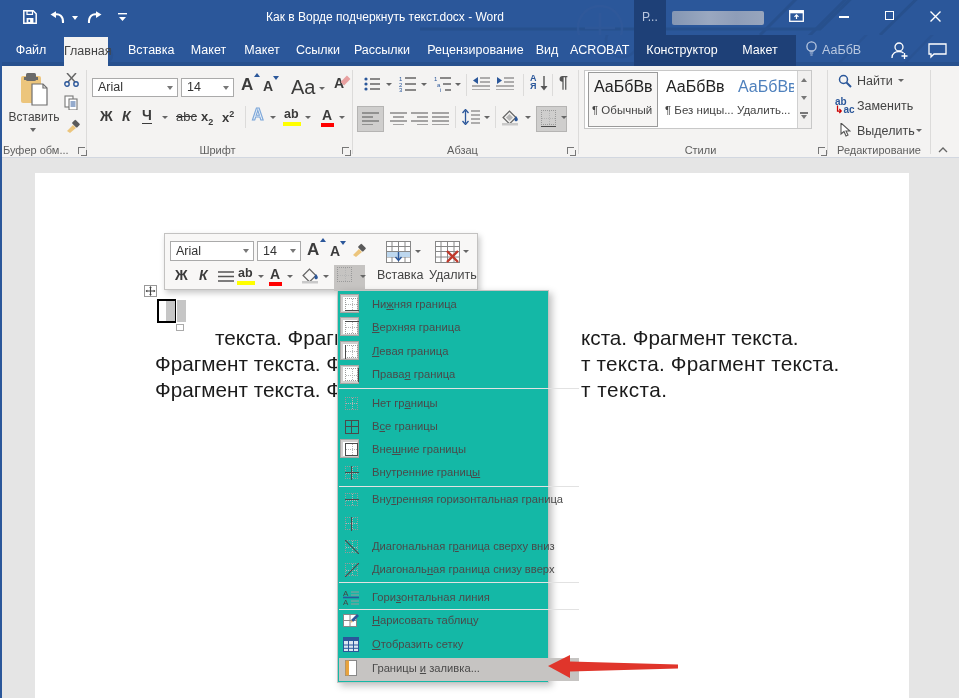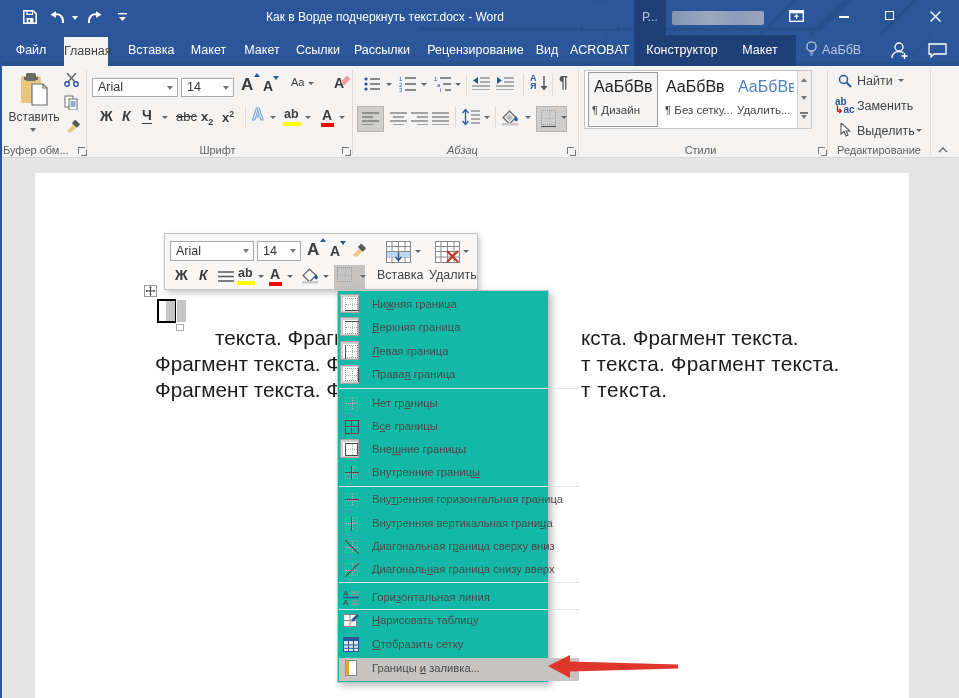--- a/index.html
+++ b/index.html
@@ -160,21 +160,21 @@
 <div class="abs" id="tab-active">Главная</div>
 
 <div class="abs" id="ribbon">
   <div class="gsep" style="left:86px"></div>
   <div class="gsep" style="left:352px"></div>
   <div class="gsep" style="left:578px"></div>
   <div class="gsep" style="left:827px"></div>
   <div class="gsep" style="left:930px"></div>
   <div class="glabel" style="left:3px;width:72px;text-align:left;">Буфер обм...</div>
   <div class="glabel" style="left:150px;width:135px;">Шрифт</div>
-  <div class="glabel" style="left:395px;width:135px;font-style:italic;">Абзац</div>
+  <div class="glabel" style="left:395px;width:135px;">Абзац</div>
   <div class="glabel" style="left:633px;width:135px;">Стили</div>
   <div class="glabel" style="left:833px;width:92px;">Редактирование</div>
   <div class="launcher" style="left:77px"></div>
   <div class="launcher" style="left:341px"></div>
   <div class="launcher" style="left:566px"></div>
   <div class="launcher" style="left:817px"></div>
 
   <svg class="abs" style="left:938px;top:81px" width="10" height="8" viewBox="0 0 10 8">
     <path d="M1 5 L5 1 L9 5" fill="none" stroke="#666" stroke-width="1.3"></path>
   </svg>
@@ -203,21 +203,21 @@
 
   <svg class="abs" style="left:65px;top:52px" width="16" height="15" viewBox="0 0 16 15">
     <path d="M2 13 L8 7 L11 10 L5 15 Z" fill="#ecc57c"></path>
     <rect x="8" y="3" width="7" height="5" rx="1" transform="rotate(45 11 5)" fill="#5a5a5a"></rect>
   </svg>
 
   <div class="combo" style="left:92px;top:12px;width:86px;height:19px;line-height:17px;padding-left:5px">Arial<span class="arr"></span></div>
   <div class="combo" style="left:181px;top:12px;width:53px;height:19px;line-height:17px;padding-left:5px">14<span class="arr"></span></div>
   <div class="abs bigA" style="left:241px;top:9px;">A<span style="position:absolute;left:13px;top:-2px;width:0;height:0;border-left:3px solid transparent;border-right:3px solid transparent;border-bottom:4px solid #2b579a"></span></div>
   <div class="abs" style="left:263px;top:12px;font-size:14px;font-weight:bold;color:#3b3b3b">A<span style="position:absolute;left:10px;top:-2px;width:0;height:0;border-left:3px solid transparent;border-right:3px solid transparent;border-top:4px solid #2b579a"></span></div>
-  <div class="abs" style="left:291px;top:10px;font-size:11px;color:#3b3b3b">Aa<span class="dd" style="margin-left:4px"></span></div>
+  <div class="abs" style="left:291px;top:10px;font-size:20px;color:#3b3b3b">Aa<span class="dd" style="margin-left:4px"></span></div>
 
   <div class="abs" style="left:334px;top:9px;font-size:14px;font-weight:bold;color:#3b3b3b">А<span style="position:absolute;left:7px;top:3px;width:9px;height:5px;background:#e8a0a0;transform:rotate(-45deg)"></span></div>
 
   <div class="abs" style="left:100px;top:42px;font-size:14px;font-weight:bold;color:#3b3b3b">Ж</div>
   <div class="abs" style="left:122px;top:42px;font-size:14px;font-style:italic;font-weight:bold;color:#3b3b3b">К</div>
   <div class="abs" style="left:142px;top:42px;font-size:14px;font-weight:bold;color:#3b3b3b;border-bottom:1.5px solid #3b3b3b;line-height:15px;">Ч</div>
   <div class="abs dd" style="left:162px;top:50px"></div>
   <div class="abs" style="left:176px;top:43px;font-size:13px;color:#3b3b3b;text-decoration:line-through">abc</div>
   <div class="abs" style="left:201px;top:43px;font-size:13px;font-weight:bold;color:#3b3b3b">x<sub style="font-size:9px">2</sub></div>
   <div class="abs" style="left:222px;top:43px;font-size:13px;font-weight:bold;color:#3b3b3b">x<sup style="font-size:9px">2</sup></div>
@@ -304,23 +304,23 @@
   <div class="abs" style="left:536px;top:40px;width:31px;height:26px;background:#cfcecd;border:1px solid #b5b4b3"></div>
   <div class="abs" style="left:541px;top:44px;width:17px;height:17px;">
     <span class="bsq" style="left:0;top:0;width:15px;height:15px"></span>
     <span class="sl" style="left:0;bottom:0;width:15px;height:1.5px"></span>
   </div>
   <div class="abs dd" style="left:561px;top:50px"></div>
 
   <div class="abs" style="left:584px;top:4px;width:228px;height:59px;background:#fff;border:1px solid #c8c8c8"></div>
   <div class="abs" style="left:588px;top:6px;width:70px;height:55px;border:1px solid #9a9a9a;background:#f6f5f4"></div>
   <div class="abs" style="left:594px;top:12px;font-size:16px;color:#222">АаБбВв</div>
-  <div class="abs" style="left:592px;top:38px;font-size:11.5px;color:#444">¶ Дизайн</div>
+  <div class="abs" style="left:592px;top:38px;font-size:11.5px;color:#444">¶ Обычный</div>
   <div class="abs" style="left:666px;top:12px;font-size:16px;color:#222">АаБбВв</div>
-  <div class="abs" style="left:665px;top:38px;font-size:11.5px;color:#444">¶ Без сетку...</div>
+  <div class="abs" style="left:665px;top:38px;font-size:11.5px;color:#444">¶ Без ницы...</div>
   <div class="abs" style="left:738px;top:12px;font-size:16px;color:#4f81bd">АаБбВ<span style="display:inline-block;width:6px;overflow:hidden;vertical-align:bottom">в</span></div>
   <div class="abs" style="left:737px;top:38px;font-size:11.5px;color:#444">Удалить...</div>
   <div class="abs" style="left:797px;top:5px;width:14px;height:57px;background:#f1f0ef;border-left:1px solid #d0d0d0"></div>
   <div class="abs" style="left:801px;top:12px;width:0;height:0;border-left:3px solid transparent;border-right:3px solid transparent;border-bottom:4px solid #777"></div>
   <div class="abs" style="left:801px;top:30px;width:0;height:0;border-left:3px solid transparent;border-right:3px solid transparent;border-top:4px solid #777"></div>
   <div class="abs" style="left:800px;top:46px;width:8px;height:1.5px;background:#777"></div>
   <div class="abs" style="left:801px;top:49px;width:0;height:0;border-left:3px solid transparent;border-right:3px solid transparent;border-top:4px solid #777"></div>
 
   <svg class="abs" style="left:838px;top:8px" width="14" height="14" viewBox="0 0 14 14">
     <circle cx="5.5" cy="5.5" r="4" fill="none" stroke="#2b579a" stroke-width="1.5"></circle>
@@ -485,21 +485,20 @@
         <span class="bsq"></span>
         <span class="sl" style="left:2px;top:8.2px;width:14px;height:1.2px"></span>
       </span>
       <span class="txt">Вну<u>т</u>ренняя горизонтальная граница</span>
     </div>
     <div class="mi" style="top:220.5px">
       <span class="mic">
         <span class="bsq"></span>
         <span class="sl" style="left:8.2px;top:2px;width:1.2px;height:14px"></span>
       </span>
-      <span class="txt">Внутренняя вертикальная грани<u>ц</u>а</span>
     </div>
     <div class="mi" style="top:244px">
       <span class="mic">
         <span class="bsq"></span>
         <svg style="position:absolute;left:2px;top:2px" width="14" height="14">
           <path d="M0 0 L14 14" stroke="#4a4a4a" stroke-width="1.2"></path>
         </svg>
       </span>
       <span class="txt">Диагональная г<u>р</u>аница сверху вниз</span>
     </div>

